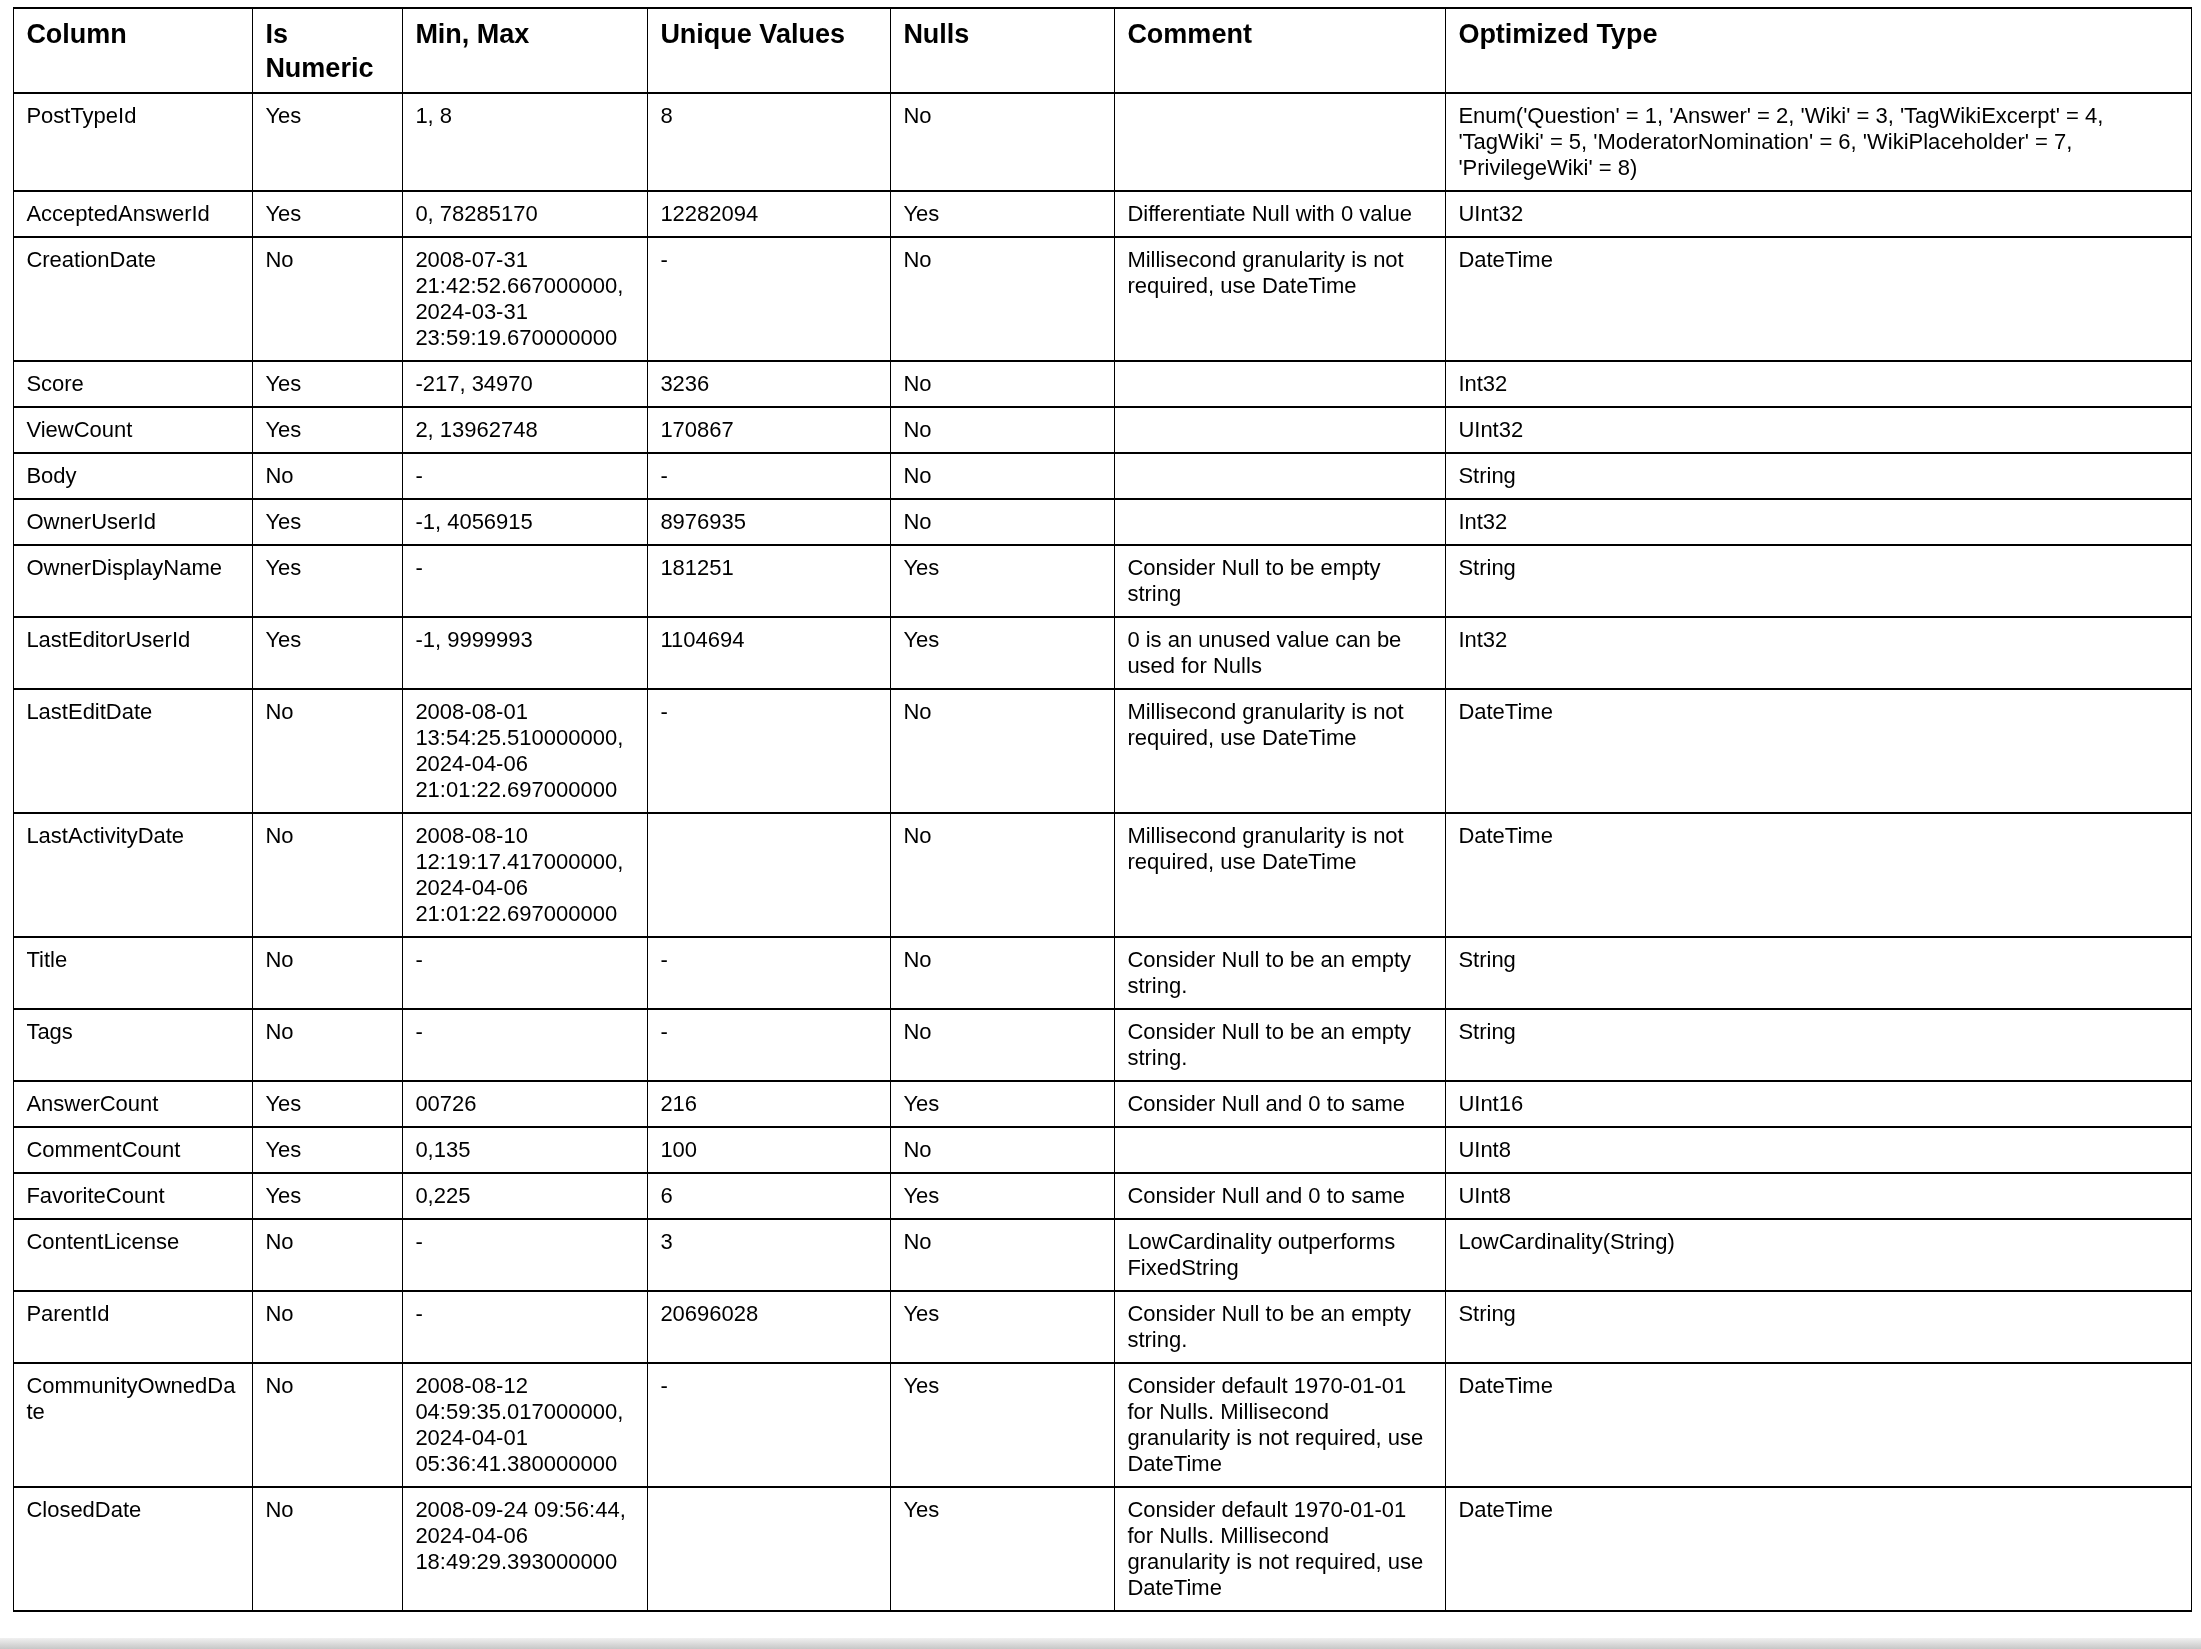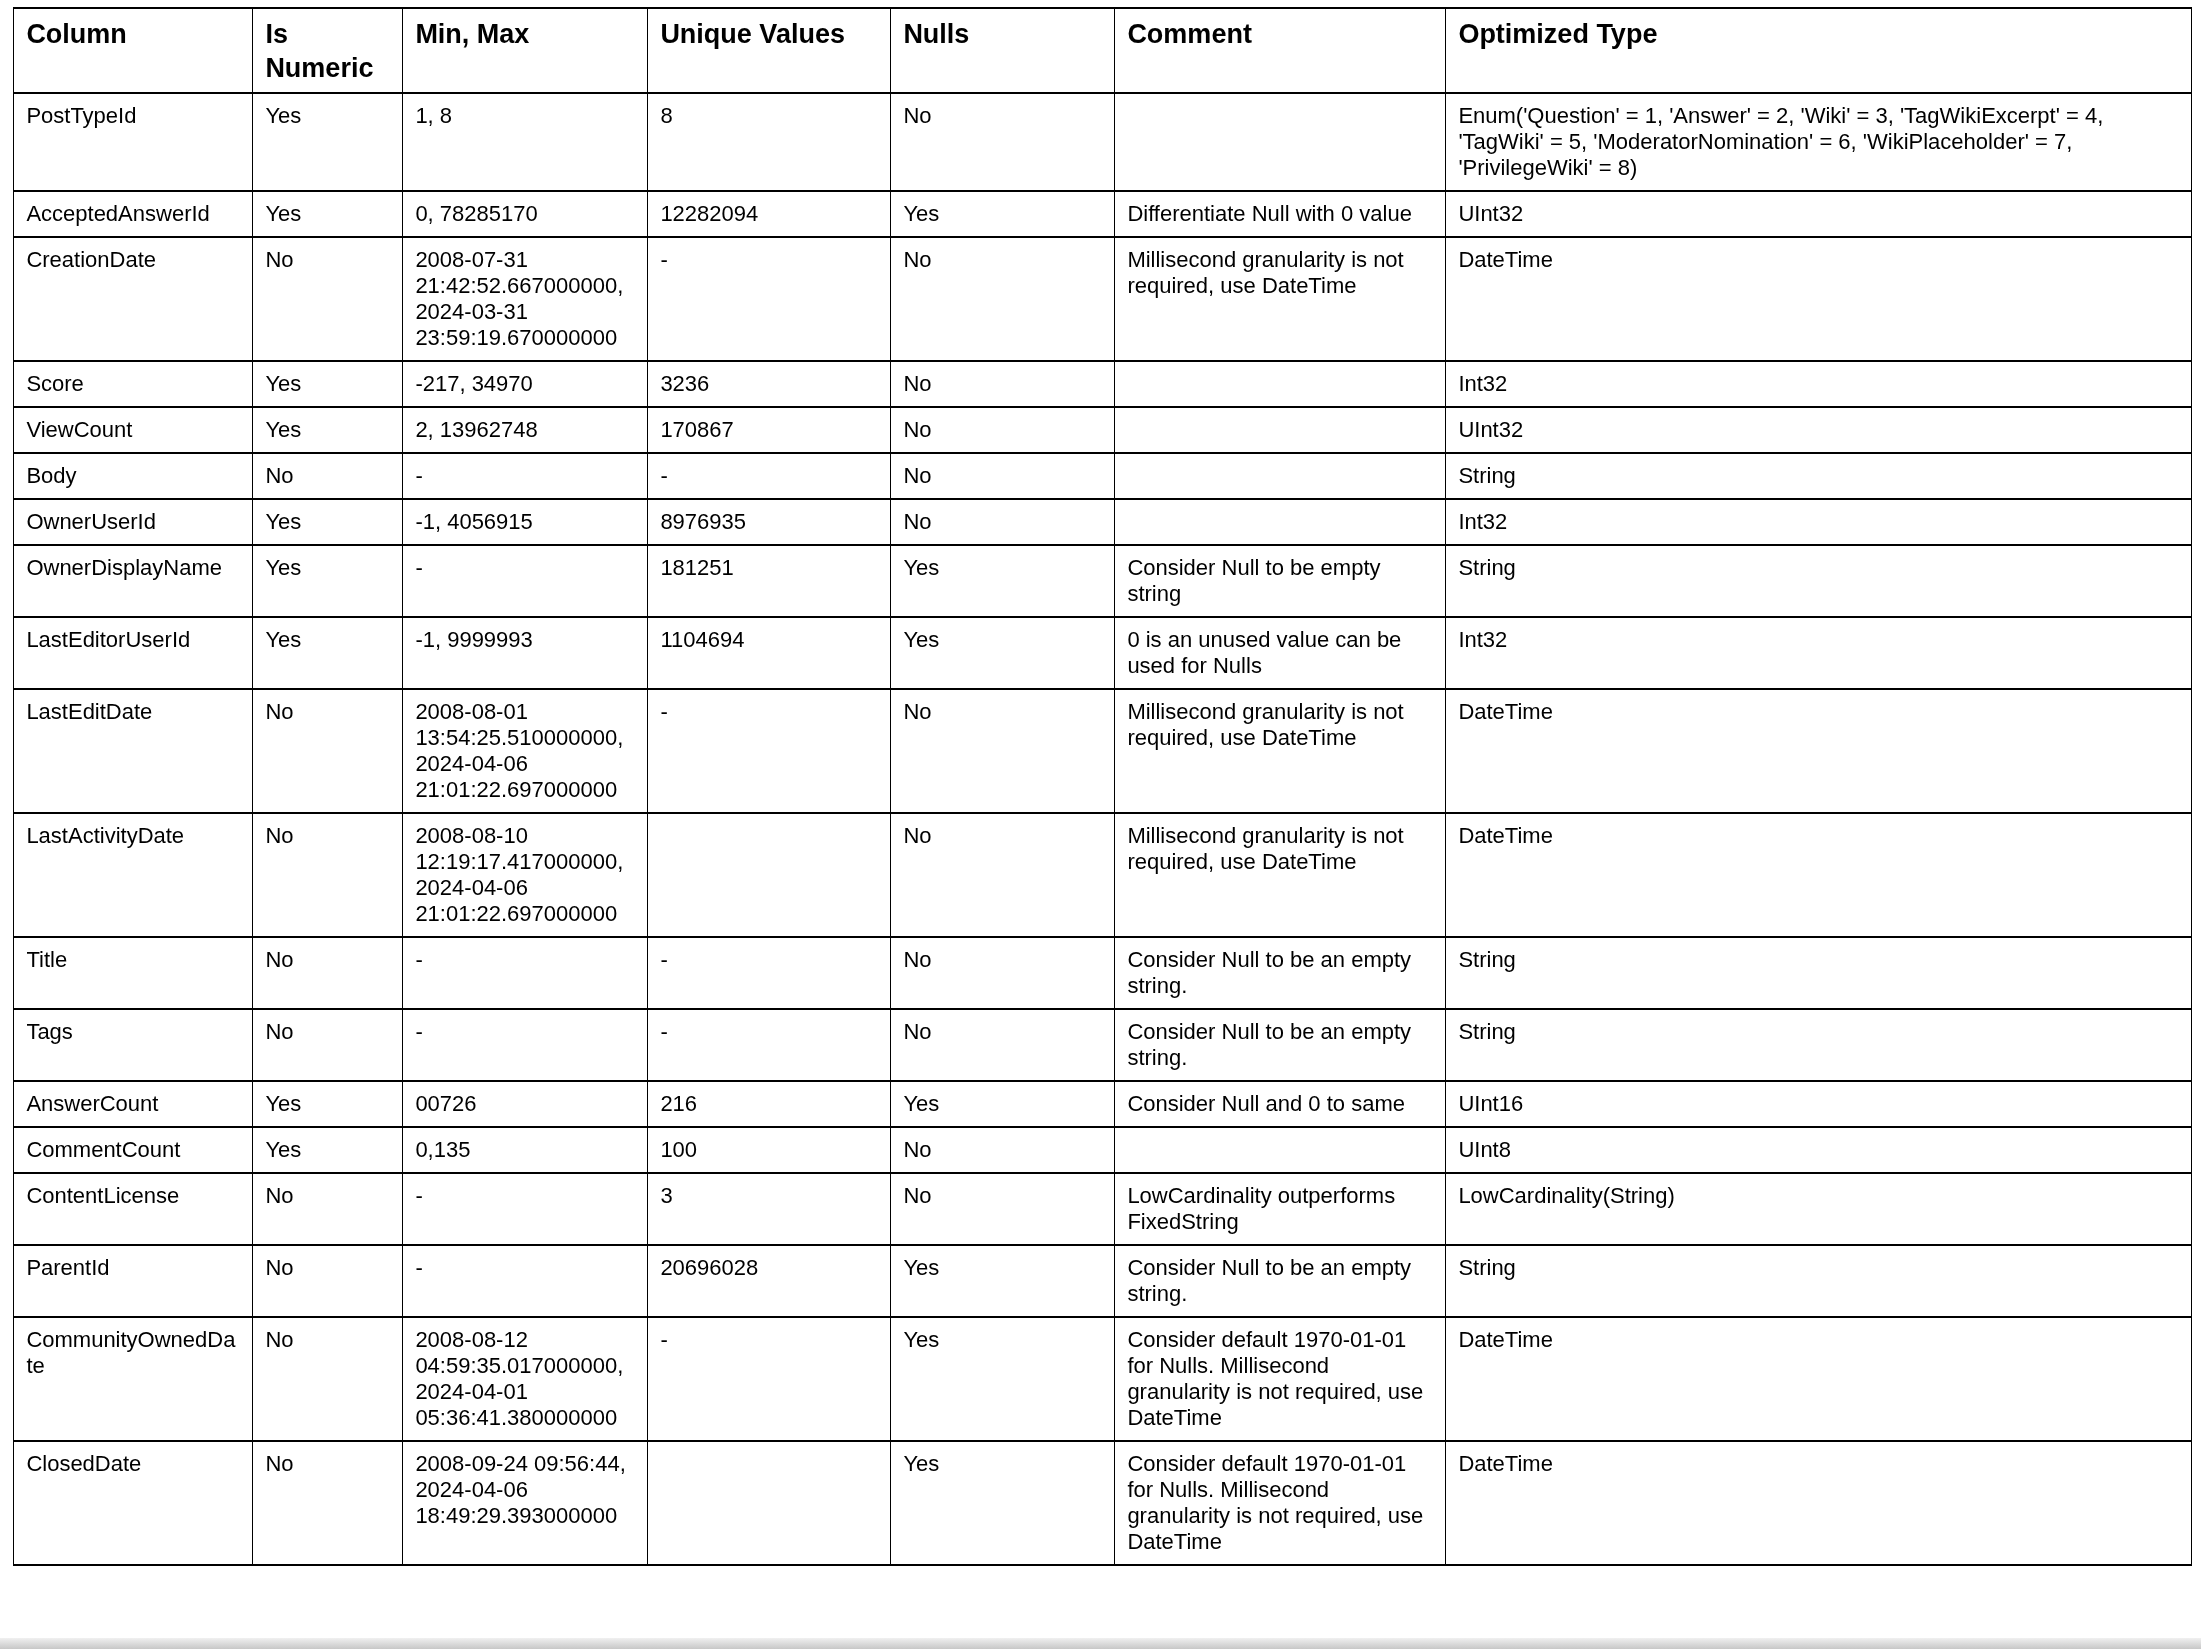--- a/index.html
+++ b/index.html
@@ -211,20 +211,29 @@
       <tr>
         <td>CommentCount</td>
         <td>Yes</td>
         <td>0,135</td>
         <td>100</td>
         <td>No</td>
         <td></td>
         <td>UInt8</td>
       </tr>
       <tr>
+        <td>FavoriteCount</td>
+        <td>Yes</td>
+        <td>0,225</td>
+        <td>6</td>
+        <td>Yes</td>
+        <td>Consider Null and 0 to same</td>
+        <td>UInt8</td>
+      </tr>
+      <tr>
         <td>ContentLicense</td>
         <td>No</td>
         <td>-</td>
         <td>3</td>
         <td>No</td>
         <td>LowCardinality outperforms FixedString</td>
         <td>LowCardinality(String)</td>
       </tr>
       <tr>
         <td>ParentId</td>

